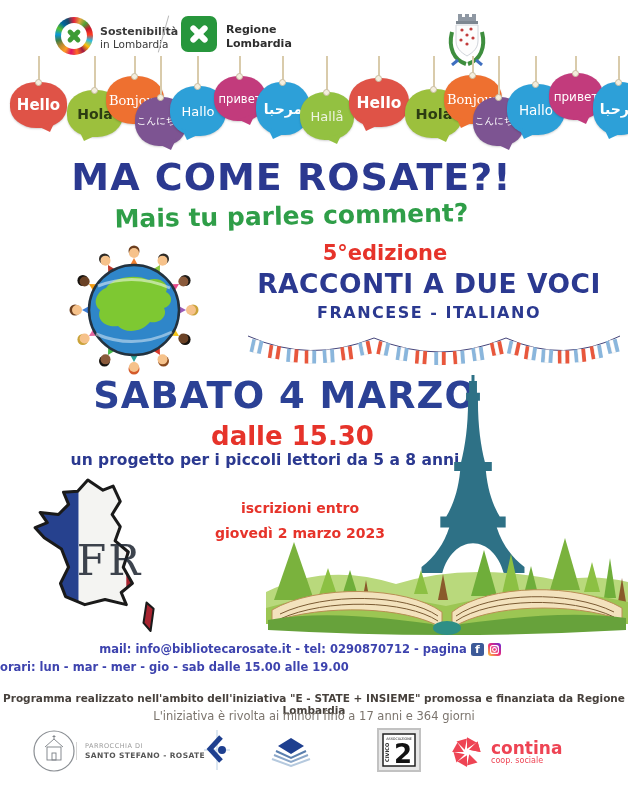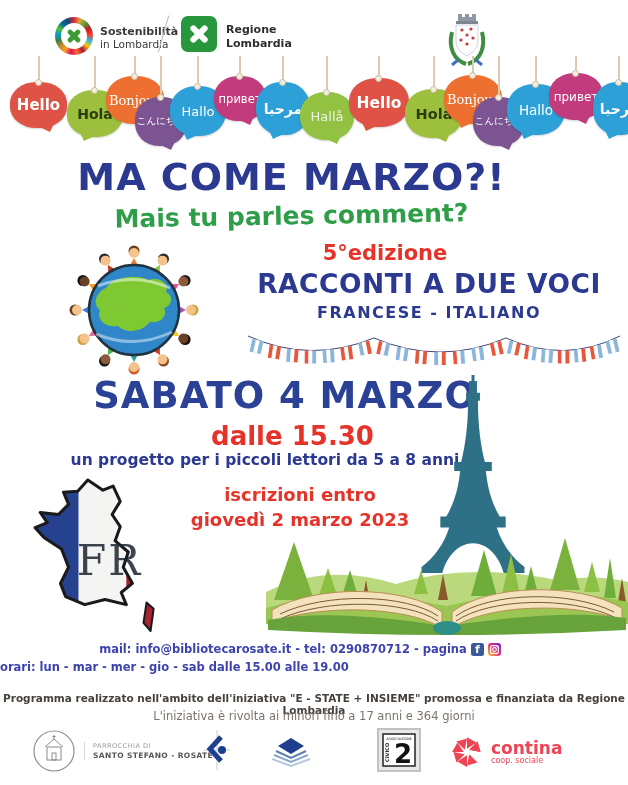--- a/index.html
+++ b/index.html
@@ -36,40 +36,40 @@
          font-size:25px;font-weight:bold;color:#2f9e48;transform:rotate(-1deg);}
   .edition{position:absolute;left:224px;top:241px;width:322px;text-align:center;
            font-size:21px;font-weight:bold;color:#e6332a;}
   .evname{position:absolute;left:230px;top:268px;width:398px;text-align:center;
           font-size:26.5px;font-weight:bold;letter-spacing:.5px;color:#2b3990;}
   .evlang{position:absolute;left:230px;top:303px;width:398px;text-align:center;
           font-size:16px;font-weight:bold;letter-spacing:1.5px;color:#2b3990;}
   .evdate{left:20px;top:374px;width:530px;font-size:37px;font-weight:bold;letter-spacing:1px;color:#2b4195;}
   .evtime{left:20px;top:421px;width:545px;font-size:26px;font-weight:bold;color:#e6332a;}
   .evaud{left:0;top:451px;width:530px;font-size:15.5px;font-weight:bold;color:#2b3990;}
-  .deadline{position:absolute;left:170px;top:482px;width:260px;text-align:center;
-            font-size:18px;line-height:25px;font-weight:bold;color:#e6332a;}
+  .deadline{position:absolute;left:170px;top:496px;width:260px;text-align:center;
+            font-size:14px;line-height:25px;font-weight:bold;color:#e6332a;}
   
   .globe{position:absolute;left:44px;top:242px;}
   .bunting{position:absolute;left:244px;top:330px;}
   .france{position:absolute;left:32px;top:474px;}
   .eiffel{position:absolute;left:417px;top:375px;z-index:1;}
   .book{position:absolute;left:266px;top:522px;z-index:2;}
   
   .contact{position:absolute;left:0;top:640px;width:628px;padding-right:28px;box-sizing:border-box;
            text-align:left;font-size:11.5px;font-weight:bold;color:#3d43ae;line-height:18px;}
   .contact .row{display:flex;align-items:center;justify-content:center;gap:4px;}
   .fbicon{display:inline-flex;width:13px;height:13px;border-radius:2.5px;background:#3d5a98;color:#fff;
           font-size:11px;font-weight:bold;align-items:flex-end;justify-content:center;line-height:12px;}
   .footer1{position:absolute;left:0;top:692px;width:628px;text-align:center;
            font-size:10.5px;font-weight:bold;color:#47413c;}
   .footer2{position:absolute;left:0;top:709px;width:628px;text-align:center;
            font-size:11.5px;color:#7b746d;}
   
-  .parrocchia{position:absolute;left:32px;top:729px;display:flex;align-items:center;gap:8px;}
+  .parrocchia{position:absolute;left:32px;top:729px;display:flex;align-items:center;gap:0;}
   .parr-text{line-height:9px;border-left:1px solid #d5d5d5;padding-left:8px;}
   .parr-text .p1{font-size:6.5px;color:#9a9a9a;letter-spacing:.5px;}
   .parr-text .p2{font-size:7.5px;color:#555;font-weight:bold;letter-spacing:.4px;}
   .mark1{position:absolute;left:204px;top:730px;}
   .mark2{position:absolute;left:268px;top:737px;}
   .civico{position:absolute;left:377px;top:728px;}
   .contina{position:absolute;left:450px;top:735px;display:flex;align-items:center;gap:7px;}
   .contina-text .n{font-size:17px;font-weight:bold;color:#ee4454;line-height:16px;}
   .contina-text .s{font-size:8px;color:#ee4454;}
 </style>
@@ -206,21 +206,21 @@
         <span style="color: rgb(255, 255, 255); font-size: 12px; font-family: &quot;DejaVu Sans&quot;, sans-serif; font-weight: normal;">привет</span>
       </div>
       <div class="bstring" style="left: 610px; top: 56px; height: 32px;"></div>
       <div class="bubble" style="left: 585px; top: 82px; width: 52px; height: 53px; background: rgb(45, 160, 216);">
         <div class="btail tl" style="border-top-color: rgb(45, 160, 216);"></div>
         <div class="bknot"></div>
         <span style="color: rgb(255, 255, 255); font-size: 14px; font-family: &quot;DejaVu Sans&quot;, sans-serif; font-weight: bold;">مرحبا</span>
       </div>
     </div>
 
-  <div class="ctext title">MA COME MARZO?!</div>
+  <div class="ctext title">MA COME ROSATE?!</div>
   <div class="ctext subtitle">Mais tu parles comment?</div>
 
   <div class="edition">5°edizione</div>
   <div class="evname">RACCONTI A DUE VOCI</div>
   <div class="evlang">FRANCESE - ITALIANO</div>
 
   <svg class="bunting" width="380" height="46" viewBox="0 0 380 46">
     <path d="M4,6 Q66,34 130,8" stroke="#44447a" stroke-width="1" fill="none"></path>
     <path d="M130,8 Q196,36 262,8" stroke="#44447a" stroke-width="1" fill="none"></path>
     <path d="M262,8 Q320,34 376,6" stroke="#44447a" stroke-width="1" fill="none"></path>

